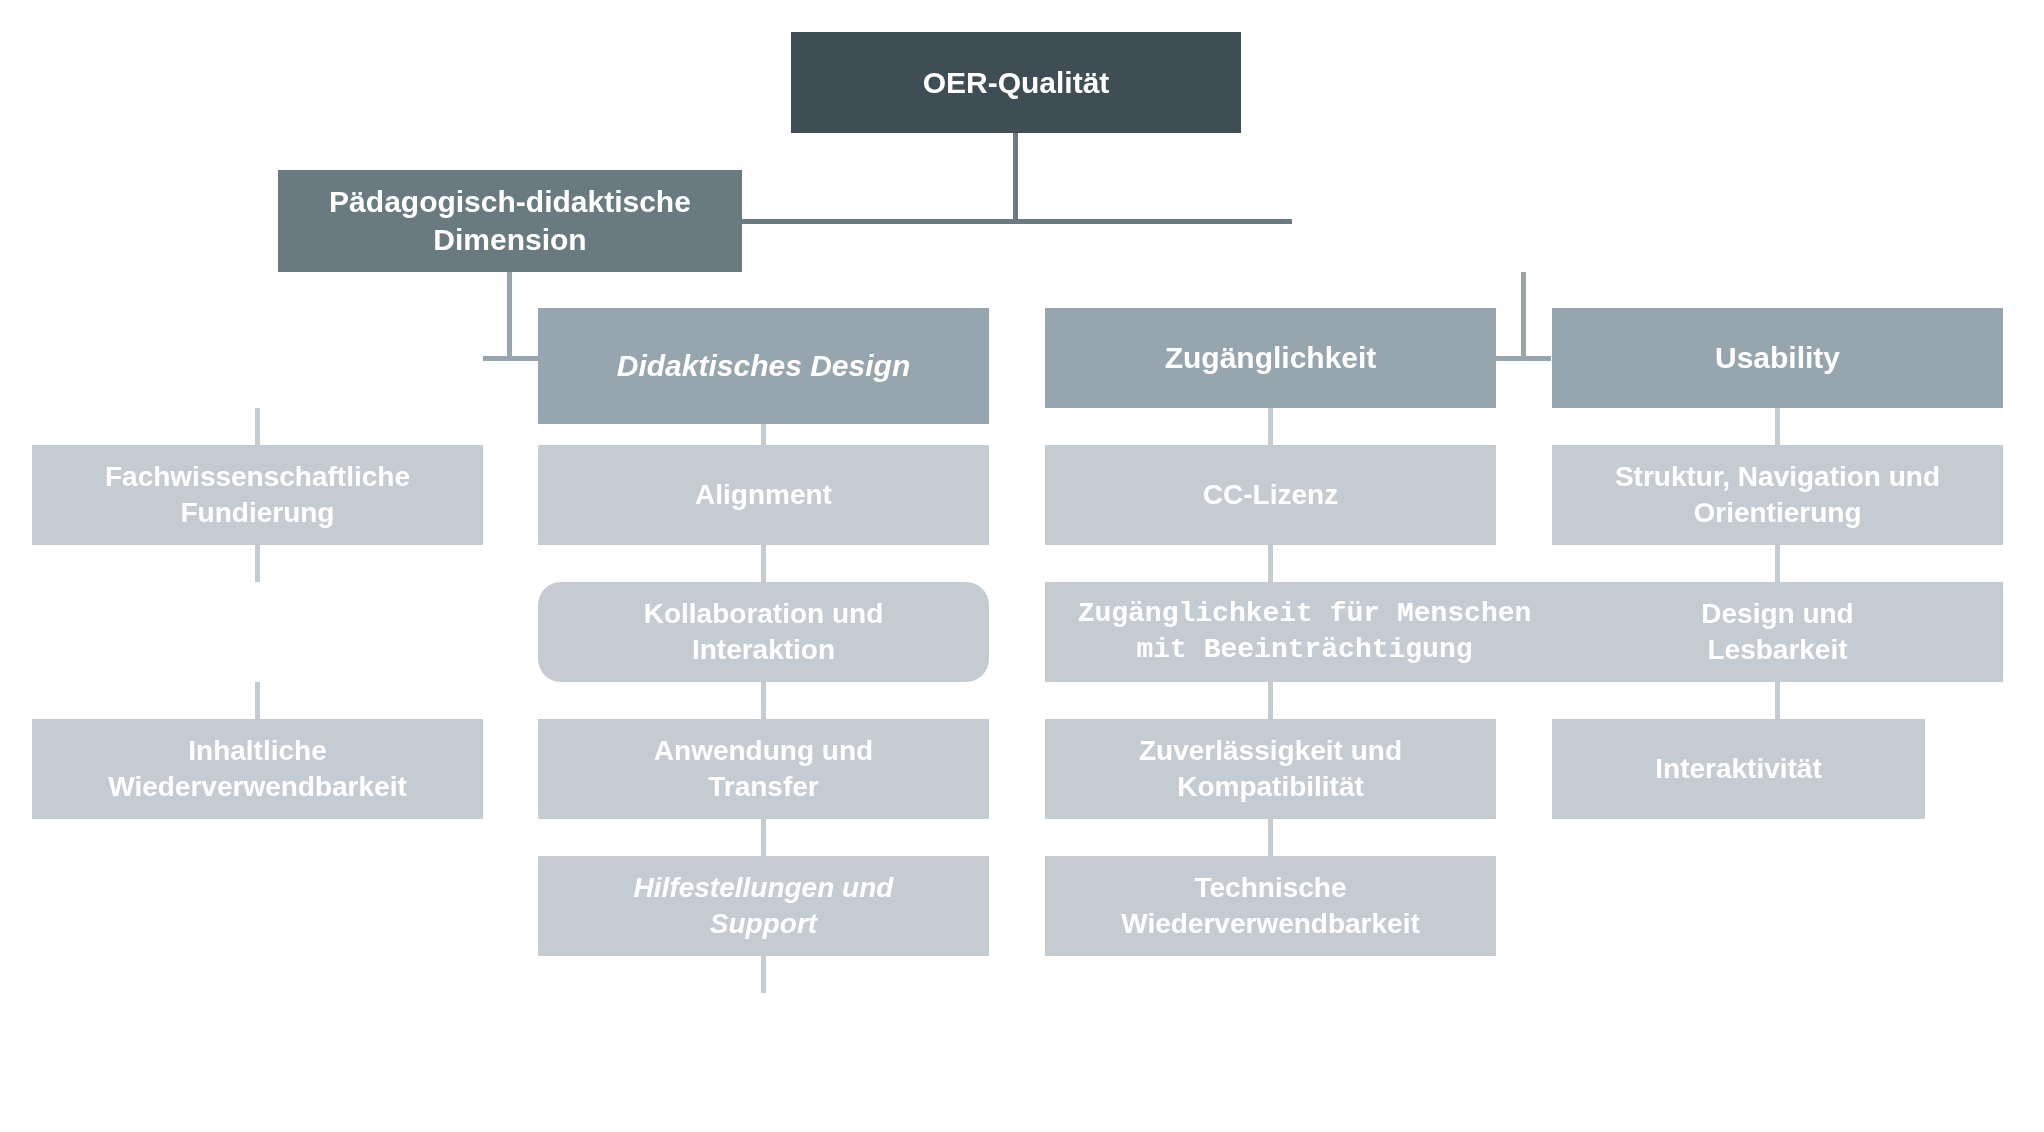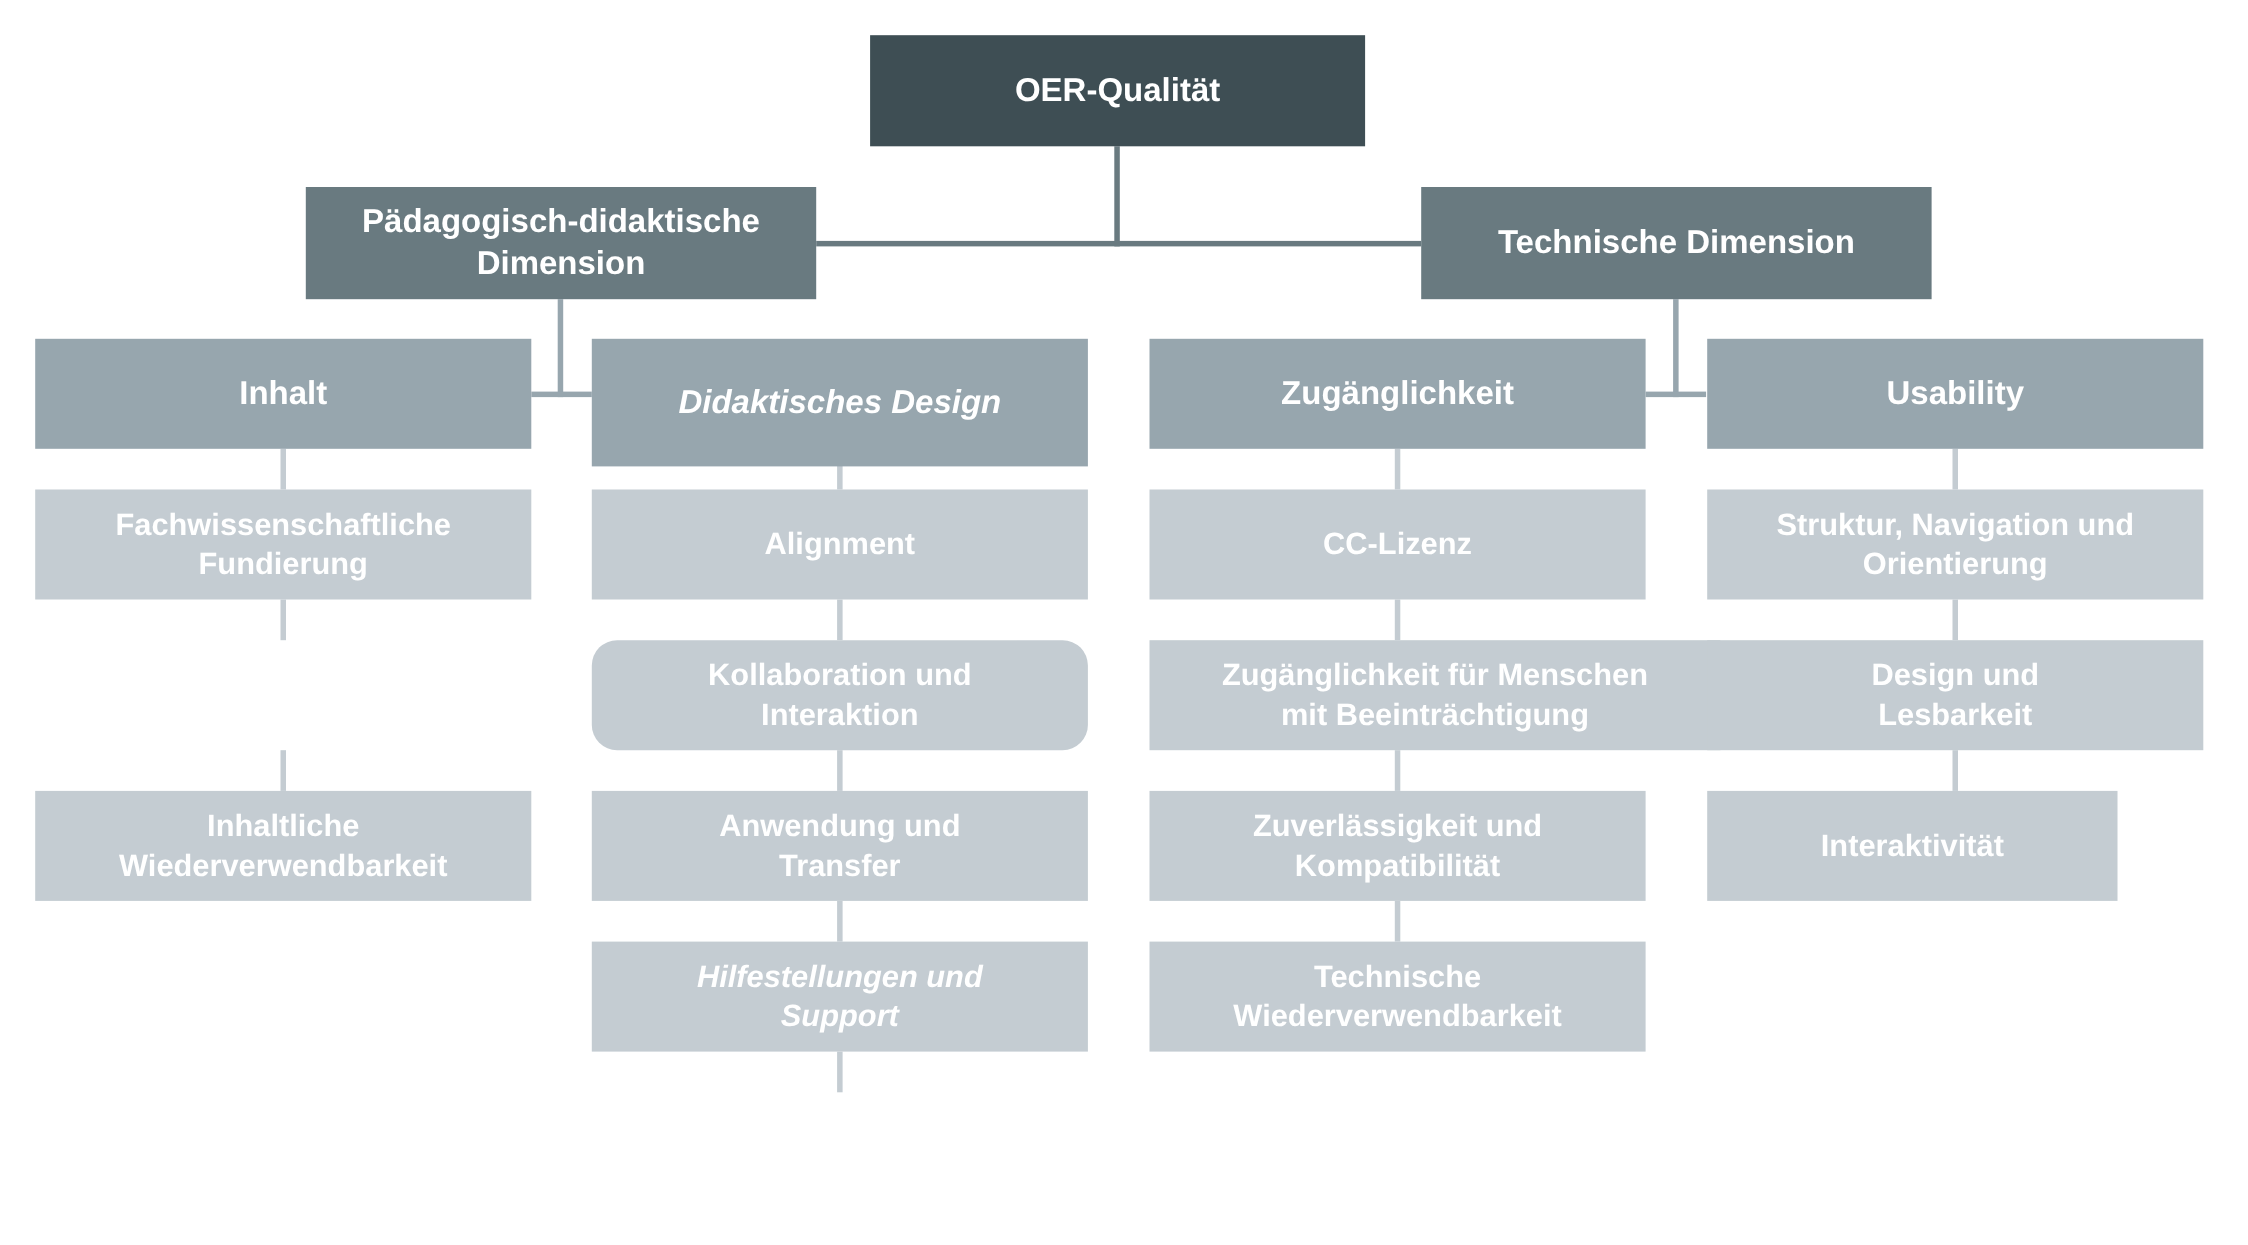--- a/index.html
+++ b/index.html
@@ -61,42 +61,40 @@
   <div class="line c4" style="left:1268px; top:819px; width:5px; height:37px;"></div>
 
   <div class="line c4" style="left:1775px; top:408px; width:5px; height:37px;"></div>
   <div class="line c4" style="left:1775px; top:545px; width:5px; height:37px;"></div>
   <div class="line c4" style="left:1775px; top:682px; width:5px; height:37px;"></div>
 
   <div class="box root-box" style="left:791px; top:32px; width:450px; height:101px;">OER-Qualität</div>
 
   <div class="box dim-box" style="left:278px; top:170px; width:464px; height:102px;">Pädagogisch-didaktische
 Dimension</div>
-  <div class="box dim-box" style="left:1292px; top:170px; width:464px; height:102px;">Technische Dimension</div>
 
-  <div class="box cat-box" style="left:32px; top:308px; width:451px; height:100px;">Inhalt</div>
   <div class="box cat-box" style="left:538px; top:308px; width:451px; height:116px;font-style:italic;">Didaktisches Design</div>
   <div class="box cat-box" style="left:1045px; top:308px; width:451px; height:100px;">Zugänglichkeit</div>
   <div class="box cat-box" style="left:1552px; top:308px; width:451px; height:100px;">Usability</div>
 
   <div class="box item-box" style="left:32px; top:445px; width:451px; height:100px;">Fachwissenschaftliche
 Fundierung</div>
   <div class="box item-box" style="left:32px; top:719px; width:451px; height:100px;">Inhaltliche
 Wiederverwendbarkeit</div>
 
   <div class="box item-box" style="left:538px; top:445px; width:451px; height:100px;">Alignment</div>
   <div class="box item-box" style="left:538px; top:582px; width:451px; height:100px;border-radius:23px;">Kollaboration und
 Interaktion</div>
   <div class="box item-box" style="left:538px; top:719px; width:451px; height:100px;">Anwendung und
 Transfer</div>
   <div class="box item-box" style="left:538px; top:856px; width:451px; height:100px;font-style:italic;">Hilfestellungen und
 Support</div>
 
   <div class="box item-box" style="left:1045px; top:445px; width:451px; height:100px;">CC-Lizenz</div>
-  <div class="box item-box" style="left:1045px; top:582px; width:519px; height:100px;">Zugänglichkeit für Menschen
+  <div class="box item-box" style="left:1045px; top:582px; width:519px; height:100px;font-family:Liberation Mono, monospace;">Zugänglichkeit für Menschen
 mit Beeinträchtigung</div>
   <div class="box item-box" style="left:1045px; top:719px; width:451px; height:100px;">Zuverlässigkeit und
 Kompatibilität</div>
   <div class="box item-box" style="left:1045px; top:856px; width:451px; height:100px;">Technische
 Wiederverwendbarkeit</div>
 
   <div class="box item-box" style="left:1552px; top:445px; width:451px; height:100px;">Struktur, Navigation und
 Orientierung</div>
   <div class="box item-box" style="left:1552px; top:582px; width:451px; height:100px;">Design und
 Lesbarkeit</div>

